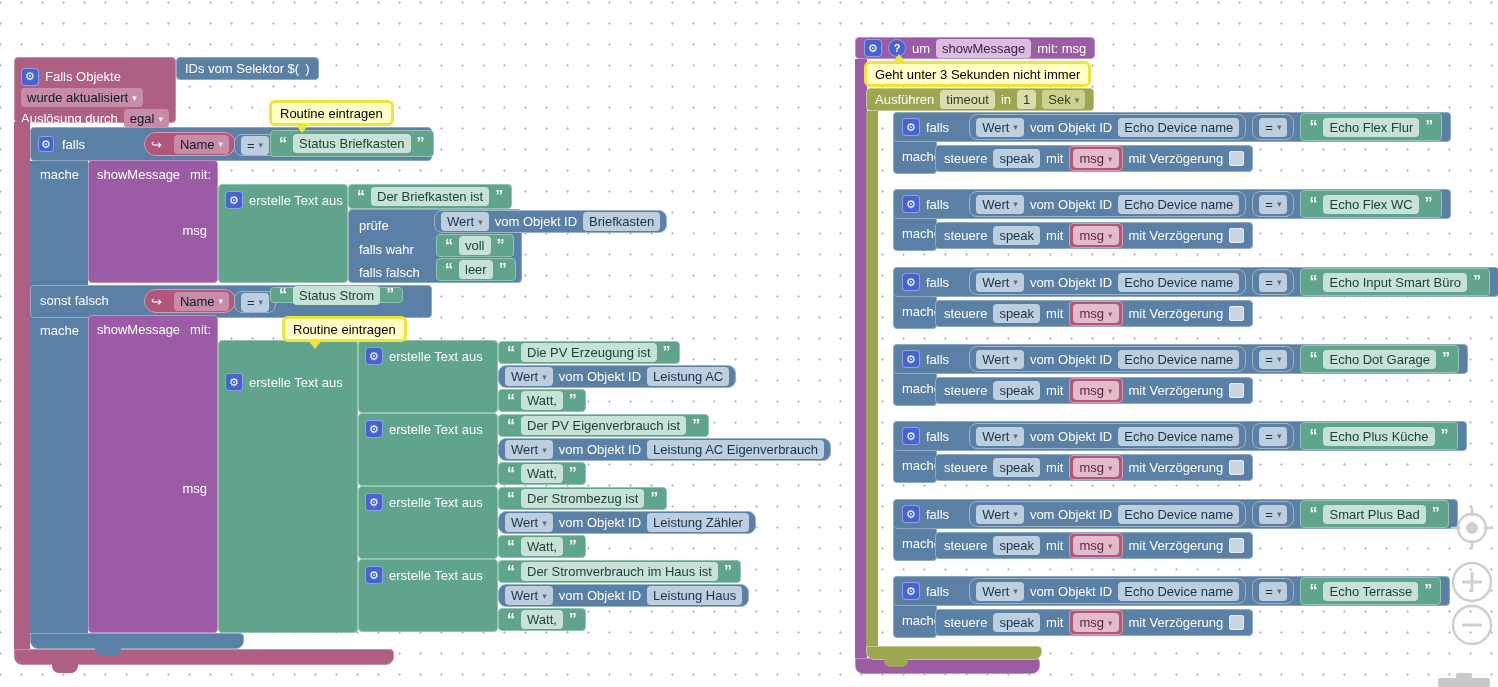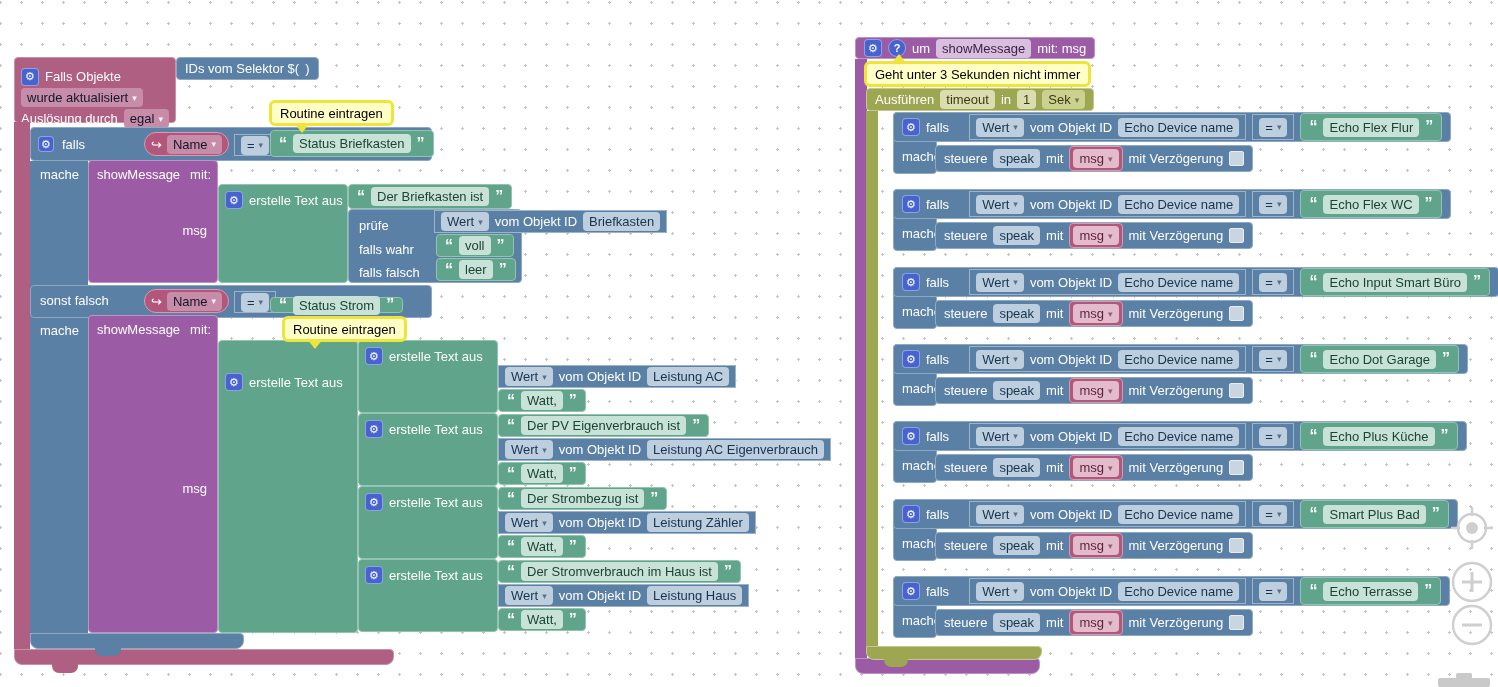--- a/index.html
+++ b/index.html
@@ -12,22 +12,22 @@
   .rose{background:#AF5F82;border:1px solid #C891AB}
   .blue{background:#5B80A5;border:1px solid #8FA9C2}
   .green{background:#5FA48B;border:1px solid #93C3B1}
   .purple{background:#9B5CA5;border:1px solid #BD92C4}
   .olive{background:#9DA650;border:1px solid #C3C98C}
   .noborder{border:none}
   .bar{border-radius:0 4px 8px 8px}
   .bump{border:none;border-radius:0 0 7px 7px}
   .chain{display:inline-flex;align-items:center;gap:6px;padding:0 8px;white-space:nowrap}
   .sub{display:inline-flex;align-items:center;gap:6px;padding:0 6px;white-space:nowrap;
-       background:#5B80A5;border:1px solid #9DB3C9;border-radius:0;height:24px}
-  .rosev{display:inline-flex;align-items:center;gap:5px;padding:0 6px;white-space:nowrap;
+       background:#5B80A5;border:1px solid #9DB3C9;border-radius:8px;height:24px}
+  .rosev{display:inline-flex;align-items:center;gap:12px;padding:0 6px;white-space:nowrap;
        background:#B2577B;border:1px solid #D79AB5;border-radius:12px}
   .msgblk{display:inline-flex;align-items:center;padding:2px 3px;background:#B2577B;
        border:1px solid #D79AB5;border-radius:4px}
   .lbl{color:#fff;font-size:13px;white-space:nowrap}
   .fld{display:inline-flex;align-items:center;height:19px;padding:0 6px;border-radius:4px;
        font-size:13px;white-space:nowrap}
   .fb{background:#BDCEDE;color:#17344F}
   .fg{background:#C9E2D8;color:#1A4434}
   .fr{background:#C78DA8;color:#0f172a}
   .fo{background:#DBDDAE;color:#3A3A18}
@@ -154,21 +154,21 @@
     <span class="vararr"></span>
     <span class="fld fr dd">
         <span>Name</span>
       </span>
   </div>
   <div class="abs sub" style="left:234px;top:291px;height:22px">
     <span class="fld fb dd">
         <span>=</span>
       </span>
   </div>
-  <div class="abs chain green blk str" style="left:270px;top:297px;height:16px">
+  <div class="abs chain green blk str" style="left:270px;top:287px;height:16px">
     <span class="fld fg">Status Strom</span>
   </div>
 
   <div class="abs purple blk" style="left:88px;top:315px;width:130px;height:318px">
     <div class="chain" style="padding:6px 0 0 8px;gap:10px">
       <span class="lbl">showMessage</span>
       <span class="lbl">mit:</span>
     </div>
     <span class="lbl" style="position:absolute;right:10px;top:165px">msg</span>
   </div>
@@ -179,20 +179,23 @@
       <span class="lbl">erstelle Text aus</span>
     </div>
   </div>
 
   <div class="abs green blk" style="left:358px;top:340px;width:140px;height:73px">
     <div class="chain" style="position:absolute;left:6px;top:6px;padding:0">
       <span class="gear"></span>
       <span class="lbl">erstelle Text aus</span>
     </div>
   </div>
+  <div class="abs chain green blk str" style="left:498px;top:341px;height:23px">
+    <span class="fld fg">Die PV Erzeugung ist</span>
+    </div>
   <div class="abs sub" style="left:498px;top:365px;height:23px">
     <span class="fld fb dd">
         <span>Wert</span>
       </span>
     <span class="lbl">vom Objekt ID</span>
     <span class="fld fb">Leistung AC</span>
     </div>
   <div class="abs chain green blk str" style="left:498px;top:389px;height:23px">
     <span class="fld fg">Watt,</span>
     </div>

